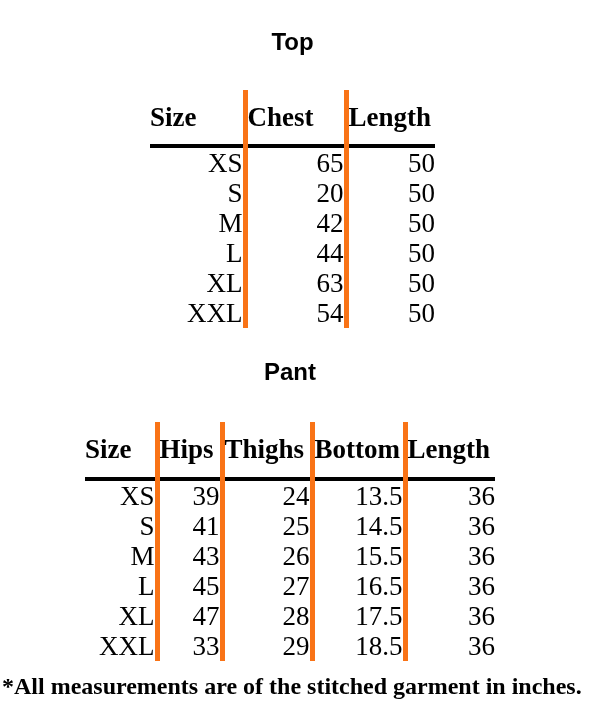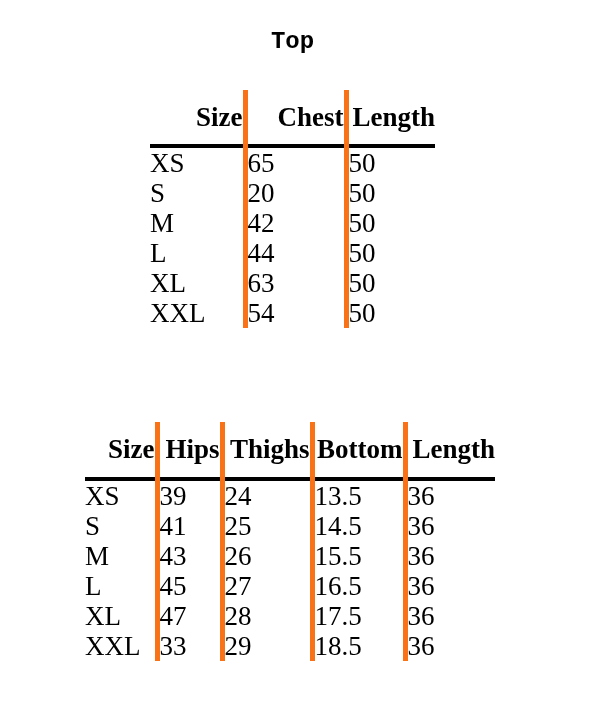--- a/index.html
+++ b/index.html
@@ -15,50 +15,50 @@
   .title {
     position: absolute;
     margin: 0;
     font-family: "Liberation Sans", sans-serif;
     font-weight: bold;
     font-size: 24px;
     line-height: 26px;
     text-align: center;
     color: #000000;
   }
-  #top-title  { left: 150px; width: 285px; top: 29px; font-family: Liberation Mono, monospace; }
+  #top-title  { left: 150px; width: 285px; top: 29px; }
   #pant-title { left: 85px;  width: 410px; top: 359px; }
 
   table.size-table {
     position: absolute;
     border-collapse: collapse;
     table-layout: fixed;
     font-family: "Liberation Serif", serif;
     font-size: 27px;
     color: #000000;
   }
   #top-table  { left: 150px; top: 90px;  }
   #pant-table { left: 85px;  top: 422px; }
 
   table.size-table th {
     font-weight: bold;
     height: 54px;
     padding: 0;
-    text-align: right;
+    text-align: left;
     vertical-align: middle;
     border-bottom: 4px solid #000000;
     white-space: nowrap;
   }
   #pant-table th { height: 55px; }
 
   table.size-table td {
     height: 30px;
     line-height: 30px;
     padding: 0;
-    text-align: left;
+    text-align: right;
     vertical-align: middle;
     white-space: nowrap;
   }
   table.size-table .vsep { border-left: 5px solid #f97316; }
 
   .footnote {
     position: absolute;
     left: 2px;
     top: 672px;
     margin: 0;
@@ -117,20 +117,21 @@
           <td class="vsep">50</td>
         </tr>
         <tr>
           <td>XXL</td>
           <td class="vsep">54</td>
           <td class="vsep">50</td>
         </tr>
       </tbody>
   </table>
 
+  <h2 class="title" id="pant-title">Pant</h2>
 
   <table class="size-table" id="pant-table">
       <colgroup>
         <col style="width: 72px;">
         <col style="width: 65px;">
         <col style="width: 90px;">
         <col style="width: 93px;">
         <col style="width: 90px;">
       </colgroup>
     <thead>
@@ -181,14 +182,15 @@
         <tr>
           <td>XXL</td>
           <td class="vsep">33</td>
           <td class="vsep">29</td>
           <td class="vsep">18.5</td>
           <td class="vsep">36</td>
         </tr>
       </tbody>
   </table>
 
+  <p class="footnote">*All measurements are of the stitched garment in inches.</p>
 
 </div>
 
 </body></html>

